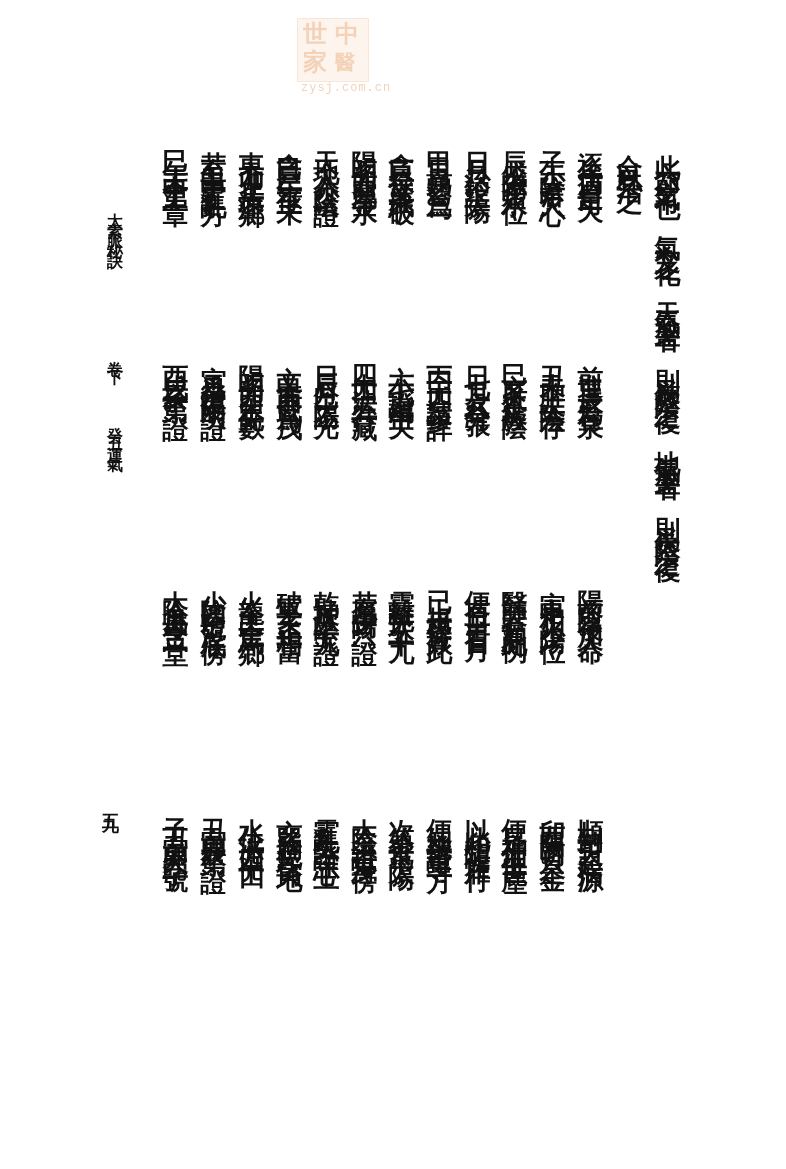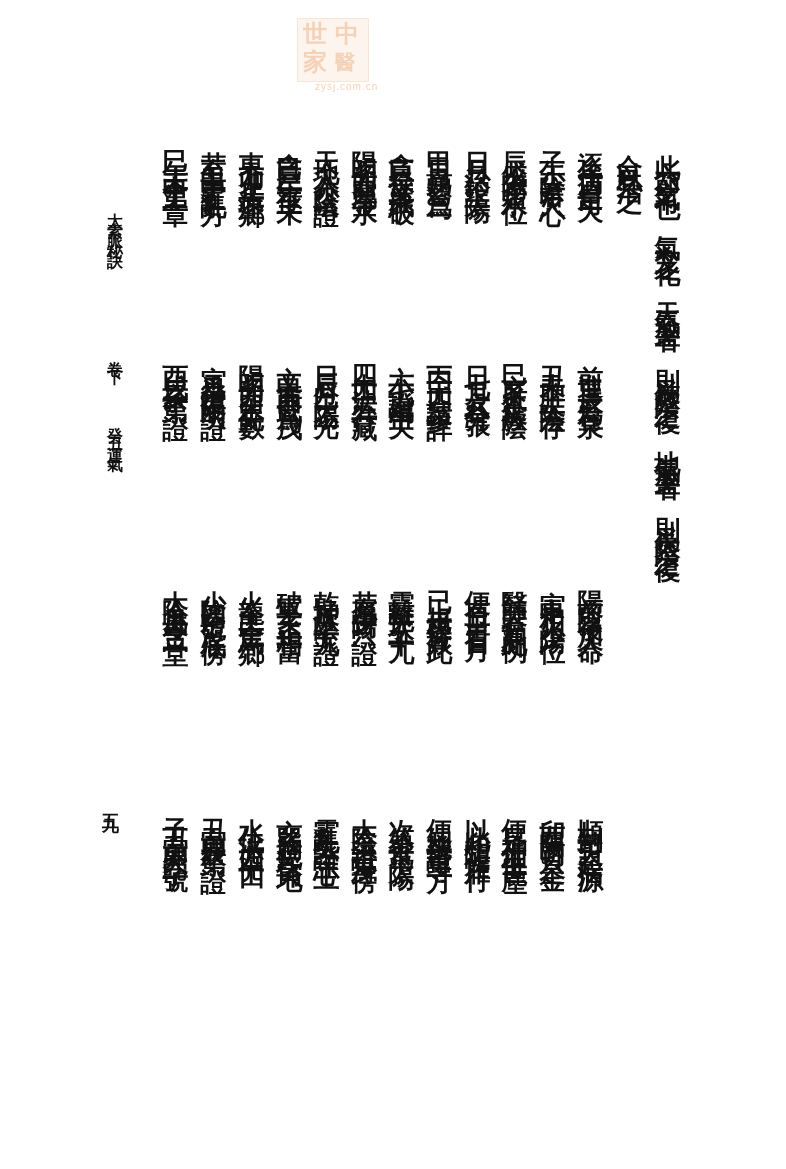--- a/index.html
+++ b/index.html
@@ -3,22 +3,22 @@
 <meta charset="utf-8">
 <style>
   html, body { margin: 0; padding: 0; background: #ffffff; }
   body { width: 786px; height: 1169px; position: relative; overflow: hidden;
          font-family: "DejaVu Serif", "Liberation Serif", serif; color: #111; }
   .stamp { position: absolute; left: 297px; top: 18px; width: 70px; height: 72px;
            color: #f6d9c4; }
   .stamp .box { position: absolute; left: 0; top: 0; width: 70px; height: 62px;
                 border: 1px solid #f9e6d8; background: #fdf4ee; }
   .stamp .c { position: absolute; font-size: 24px; line-height: 24px; color: #f3d2b8; font-weight: bold; }
-  .stamp .url { position: absolute; left: 18px; top: 63px; font-family: Liberation Sans, sans-serif;
-                font-size: 10px; color: #f3d2b8; letter-spacing: 1px; white-space: nowrap; }
+  .stamp .url { position: absolute; left: 4px; top: 63px; font-family: Liberation Mono, monospace;
+                font-size: 12px; color: #f3d2b8; letter-spacing: 1px; white-space: nowrap; }
   .col { position: absolute; writing-mode: vertical-rl; text-orientation: upright;
          font-size: 26px; line-height: 30px; letter-spacing: 8px; font-weight: bold; white-space: nowrap; }
   .margin { position: absolute; writing-mode: vertical-rl; text-orientation: upright;
             font-size: 16px; line-height: 18px; letter-spacing: 10px; font-weight: bold; white-space: nowrap; }
   .pagenum { position: absolute; writing-mode: vertical-rl; text-orientation: upright;
              font-size: 17px; letter-spacing: 2px; font-weight: bold; }
 </style>
 </head>
 <body>
 

